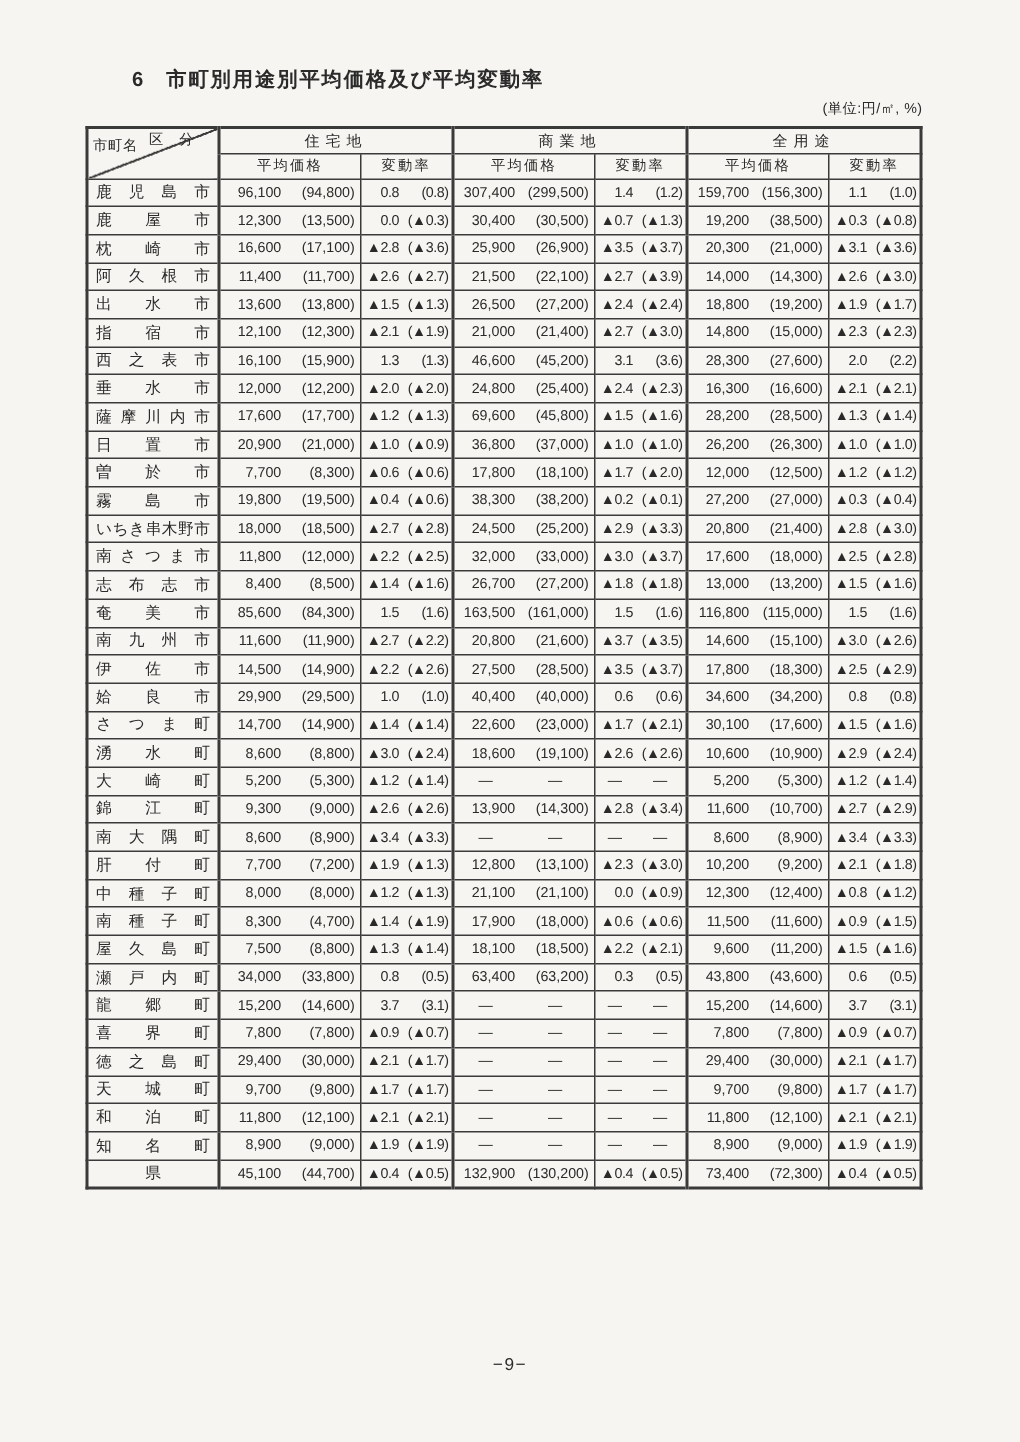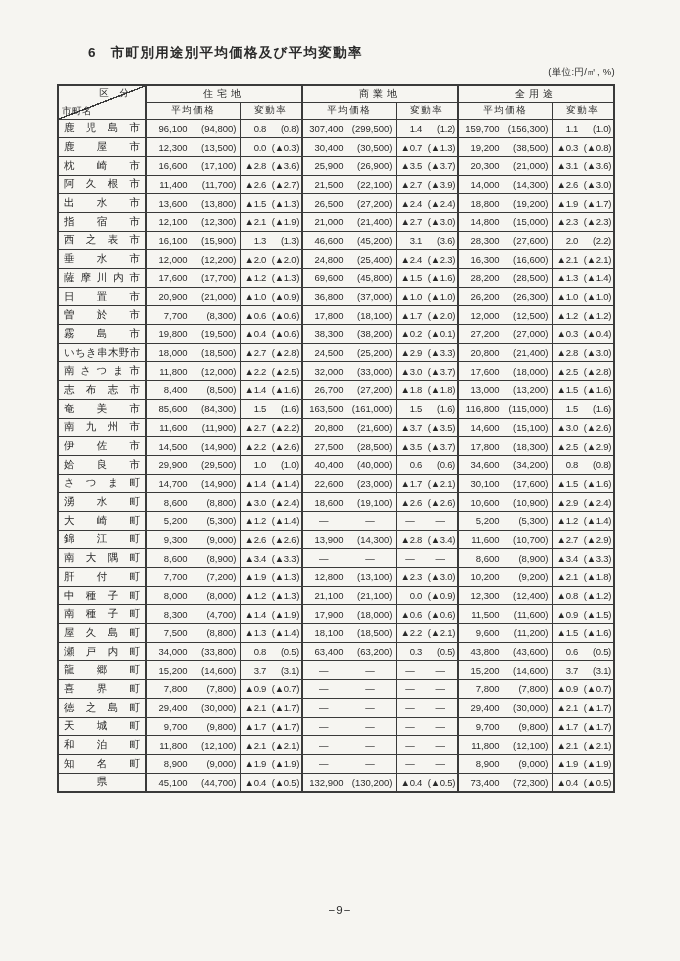--- a/index.html
+++ b/index.html
@@ -30,21 +30,21 @@
   th.sub{font-size:9.5px;font-weight:normal;letter-spacing:1.5px;text-align:center;}
   th.corner{
     position:relative;
     background:linear-gradient(to bottom right,
       transparent calc(50% - 0.7px),
       var(--border) calc(50% - 0.7px),
       var(--border) calc(50% + 0.7px),
       transparent calc(50% + 0.7px));
   }
   th.corner .c-top{position:absolute;top:1px;right:12px;font-size:9.5px;font-weight:normal;letter-spacing:4px;}
-  th.corner .c-bot{position:absolute;bottom:1px;left:3px;font-size:9.5px;font-weight:normal;letter-spacing:0.5px;}
+  th.corner .c-bot{position:absolute;bottom:15px;left:3px;font-size:9.5px;font-weight:normal;letter-spacing:0.5px;}
 
   tbody tr{height:18.69px;}
   td.name{font-size:10.5px;padding:0 5px;}
   td.name .nm{display:block;text-align:justify;text-align-last:justify;}
   td.name.single .nm{text-align-last:center;}
   td.val{font-size:9.5px;}
   td.val .cellwrap{display:flex;align-items:center;height:100%;}
   td.val .cur{flex:1;text-align:right;white-space:nowrap;padding-right:1px;}
   td.price .prev{width:51px;text-align:right;padding-right:3px;white-space:nowrap;}
   td.rate{letter-spacing:-0.3px;}

